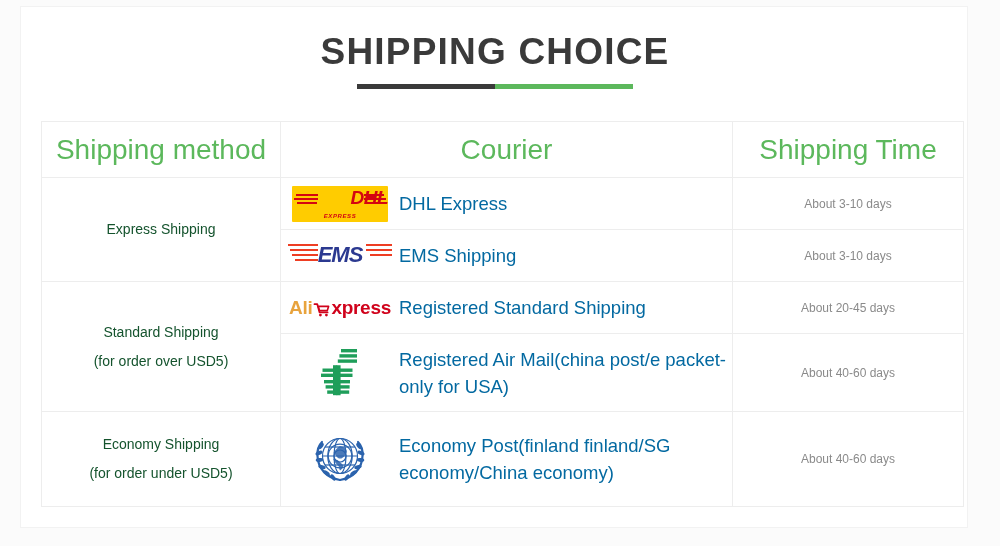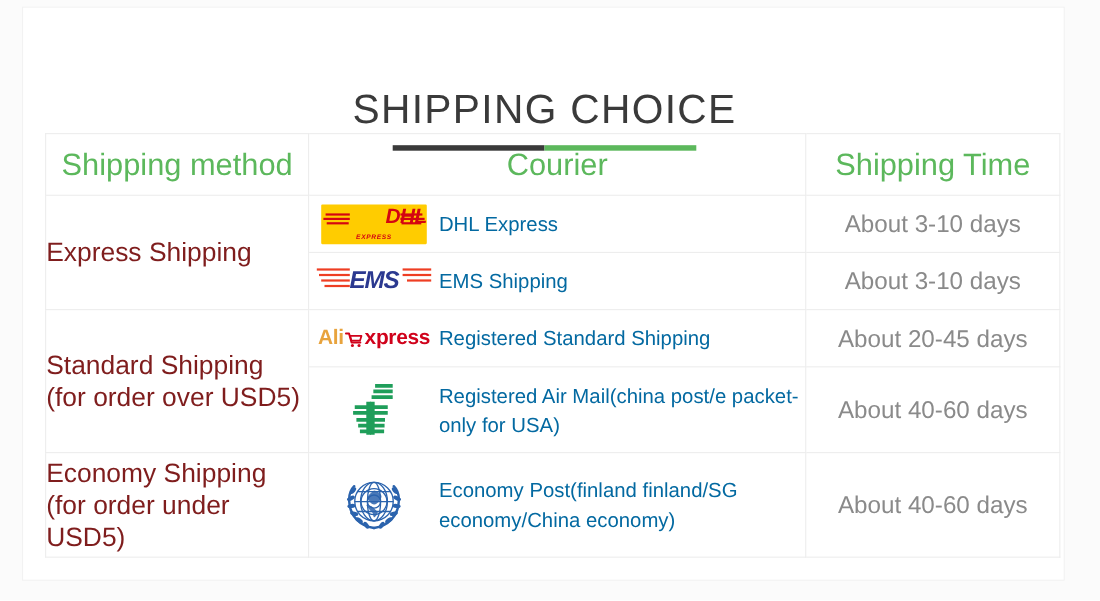--- a/index.html
+++ b/index.html
@@ -38,24 +38,23 @@
     position: absolute;
     left: 0;
     top: 22px;
     width: 948px;
     text-align: center;
   }
   .title {
     font-size: 37px;
     letter-spacing: 1.2px;
     color: #3a3a3a;
-    font-weight: 400;
+    font-weight: 700;
     line-height: 46px;
     white-space: nowrap;
-    margin-top: 48px;
   }
   .title-rule {
     margin: 9px auto 0 auto;
     width: 276px;
     height: 5px;
     display: flex;
   }
   .title-rule .seg {
     height: 100%;
     flex: 1 1 50%;
@@ -83,30 +82,30 @@
 
   .hdr {
     height: 56px;
     text-align: center;
     font-weight: 400;
     font-size: 28px;
     color: #5cb85c;
   }
 
   .cell-method {
-    text-align: left;
-    font-size: 24px;
-    color: #7f1d1d;
+    text-align: center;
+    font-size: 14px;
+    color: #14532d;
     line-height: 29px;
     padding: 6px 8px;
   }
 
   .cell-time {
     text-align: center;
-    font-size: 22px;
+    font-size: 12px;
     color: #8a8a8a;
     line-height: 26px;
     padding: 6px 8px;
   }
 
   .cell-courier {
     padding: 6px 10px 6px 14px;
   }
   .courier-inner {
     display: flex;

